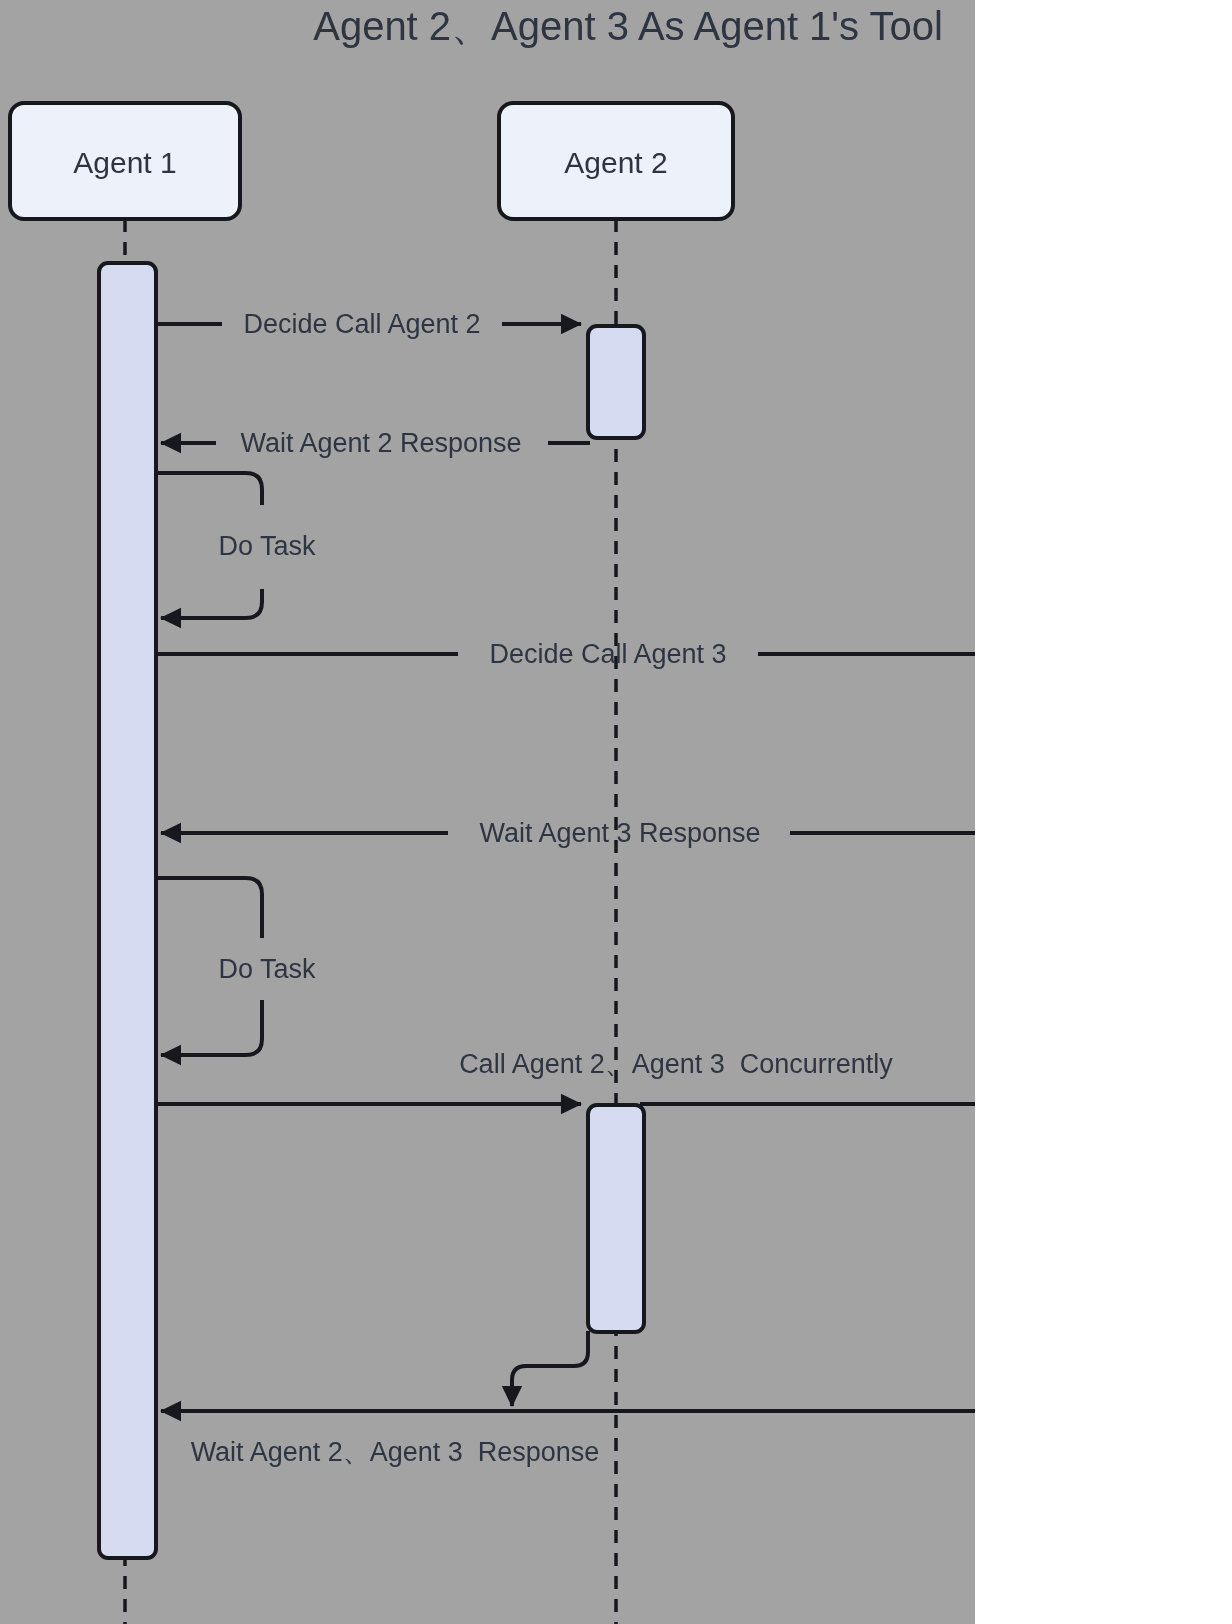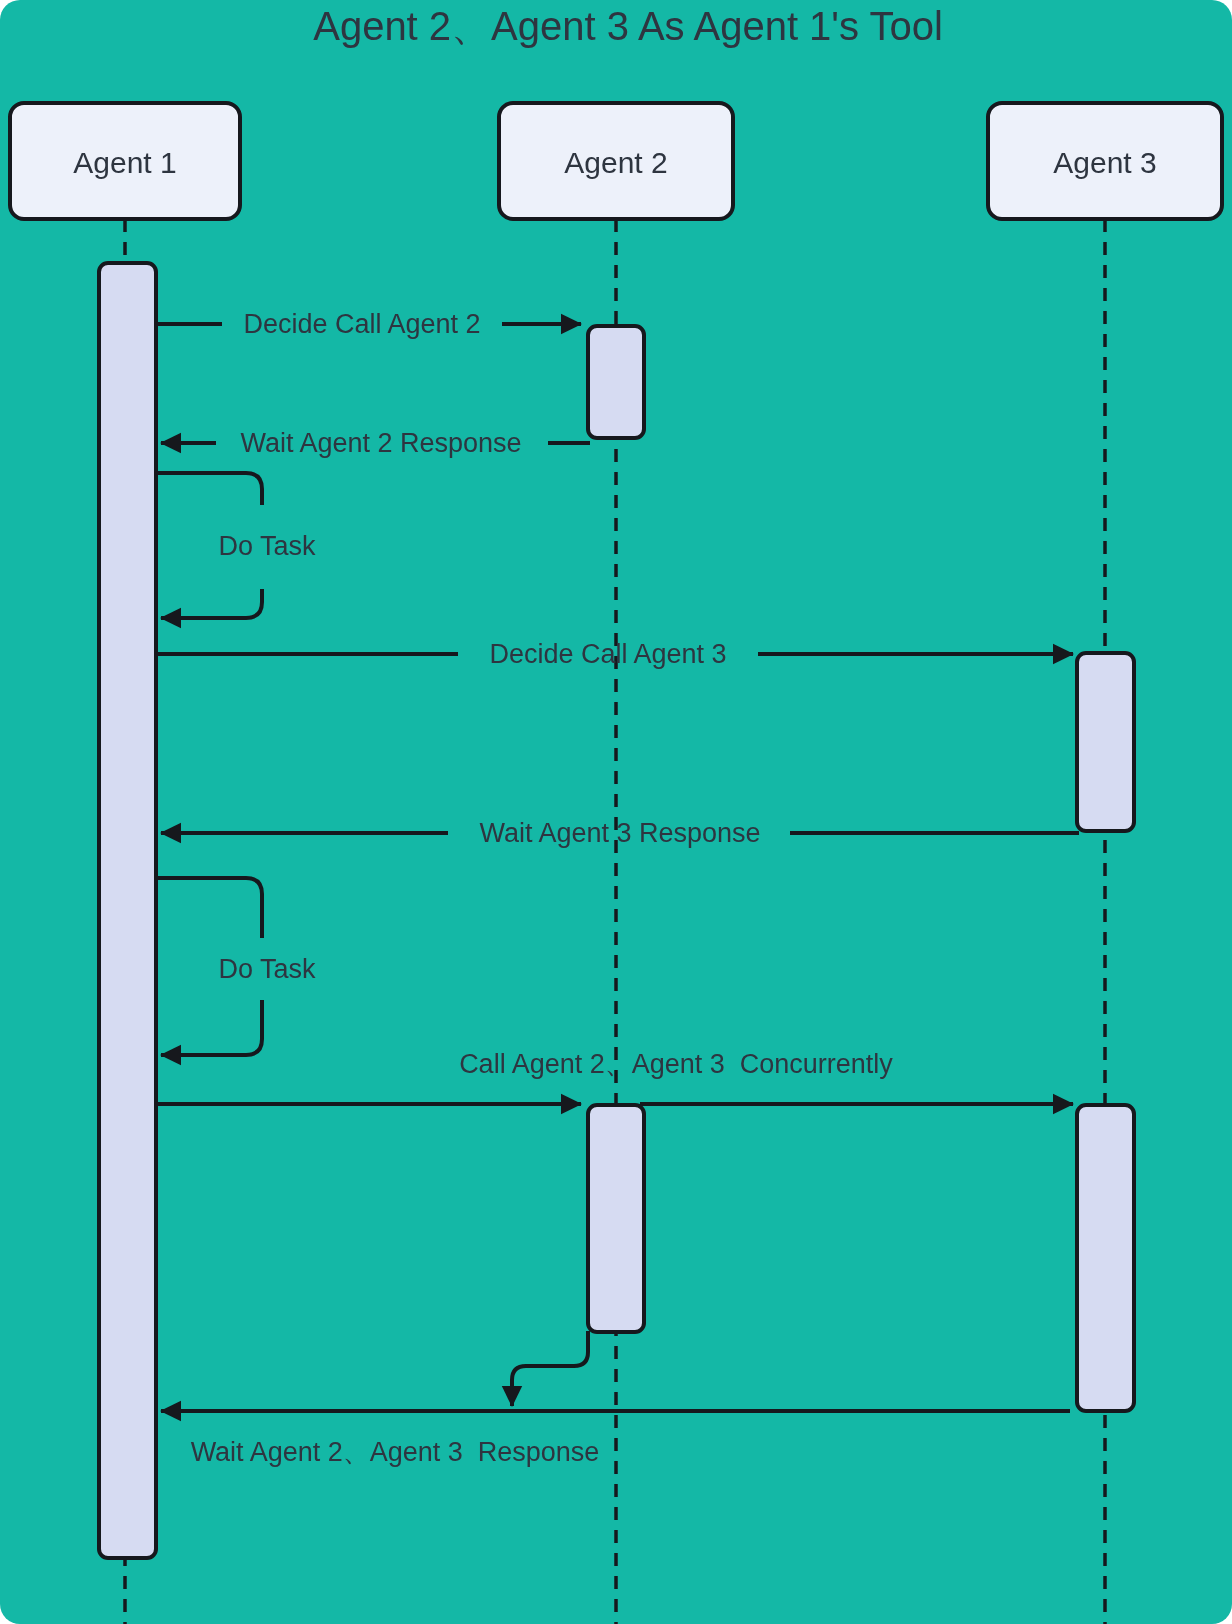--- a/index.html
+++ b/index.html
@@ -1,16 +1,16 @@
 <!DOCTYPE html>
 <html><head>
 <meta charset="utf-8">
 <style>
   html,body{margin:0;padding:0;background:#ffffff;}
-  .stage{position:relative;width:1232px;height:1624px;background:#14b8a6;overflow:hidden;border-radius:20px;}
+  .stage{position:relative;width:975px;height:1624px;background:#a3a3a3;overflow:hidden;}
   svg{display:block;}
   text{font-family:"Liberation Sans","DejaVu Sans",sans-serif;fill:#2e3540;white-space:pre;}
   .title-text{font-size:40px;font-weight:500;}
   .actor-text{font-size:30px;}
   .msg-text{font-size:27px;}
   .actor-box{fill:#EDF1FA;stroke:#16181d;stroke-width:4;}
   .activation{fill:#D6DBF2;stroke:#16181d;stroke-width:4;}
   .lifeline{stroke:#16181d;stroke-width:3.5;stroke-dasharray:13 10;fill:none;}
   .msgline{stroke:#16181d;stroke-width:4;fill:none;}
 </style>

